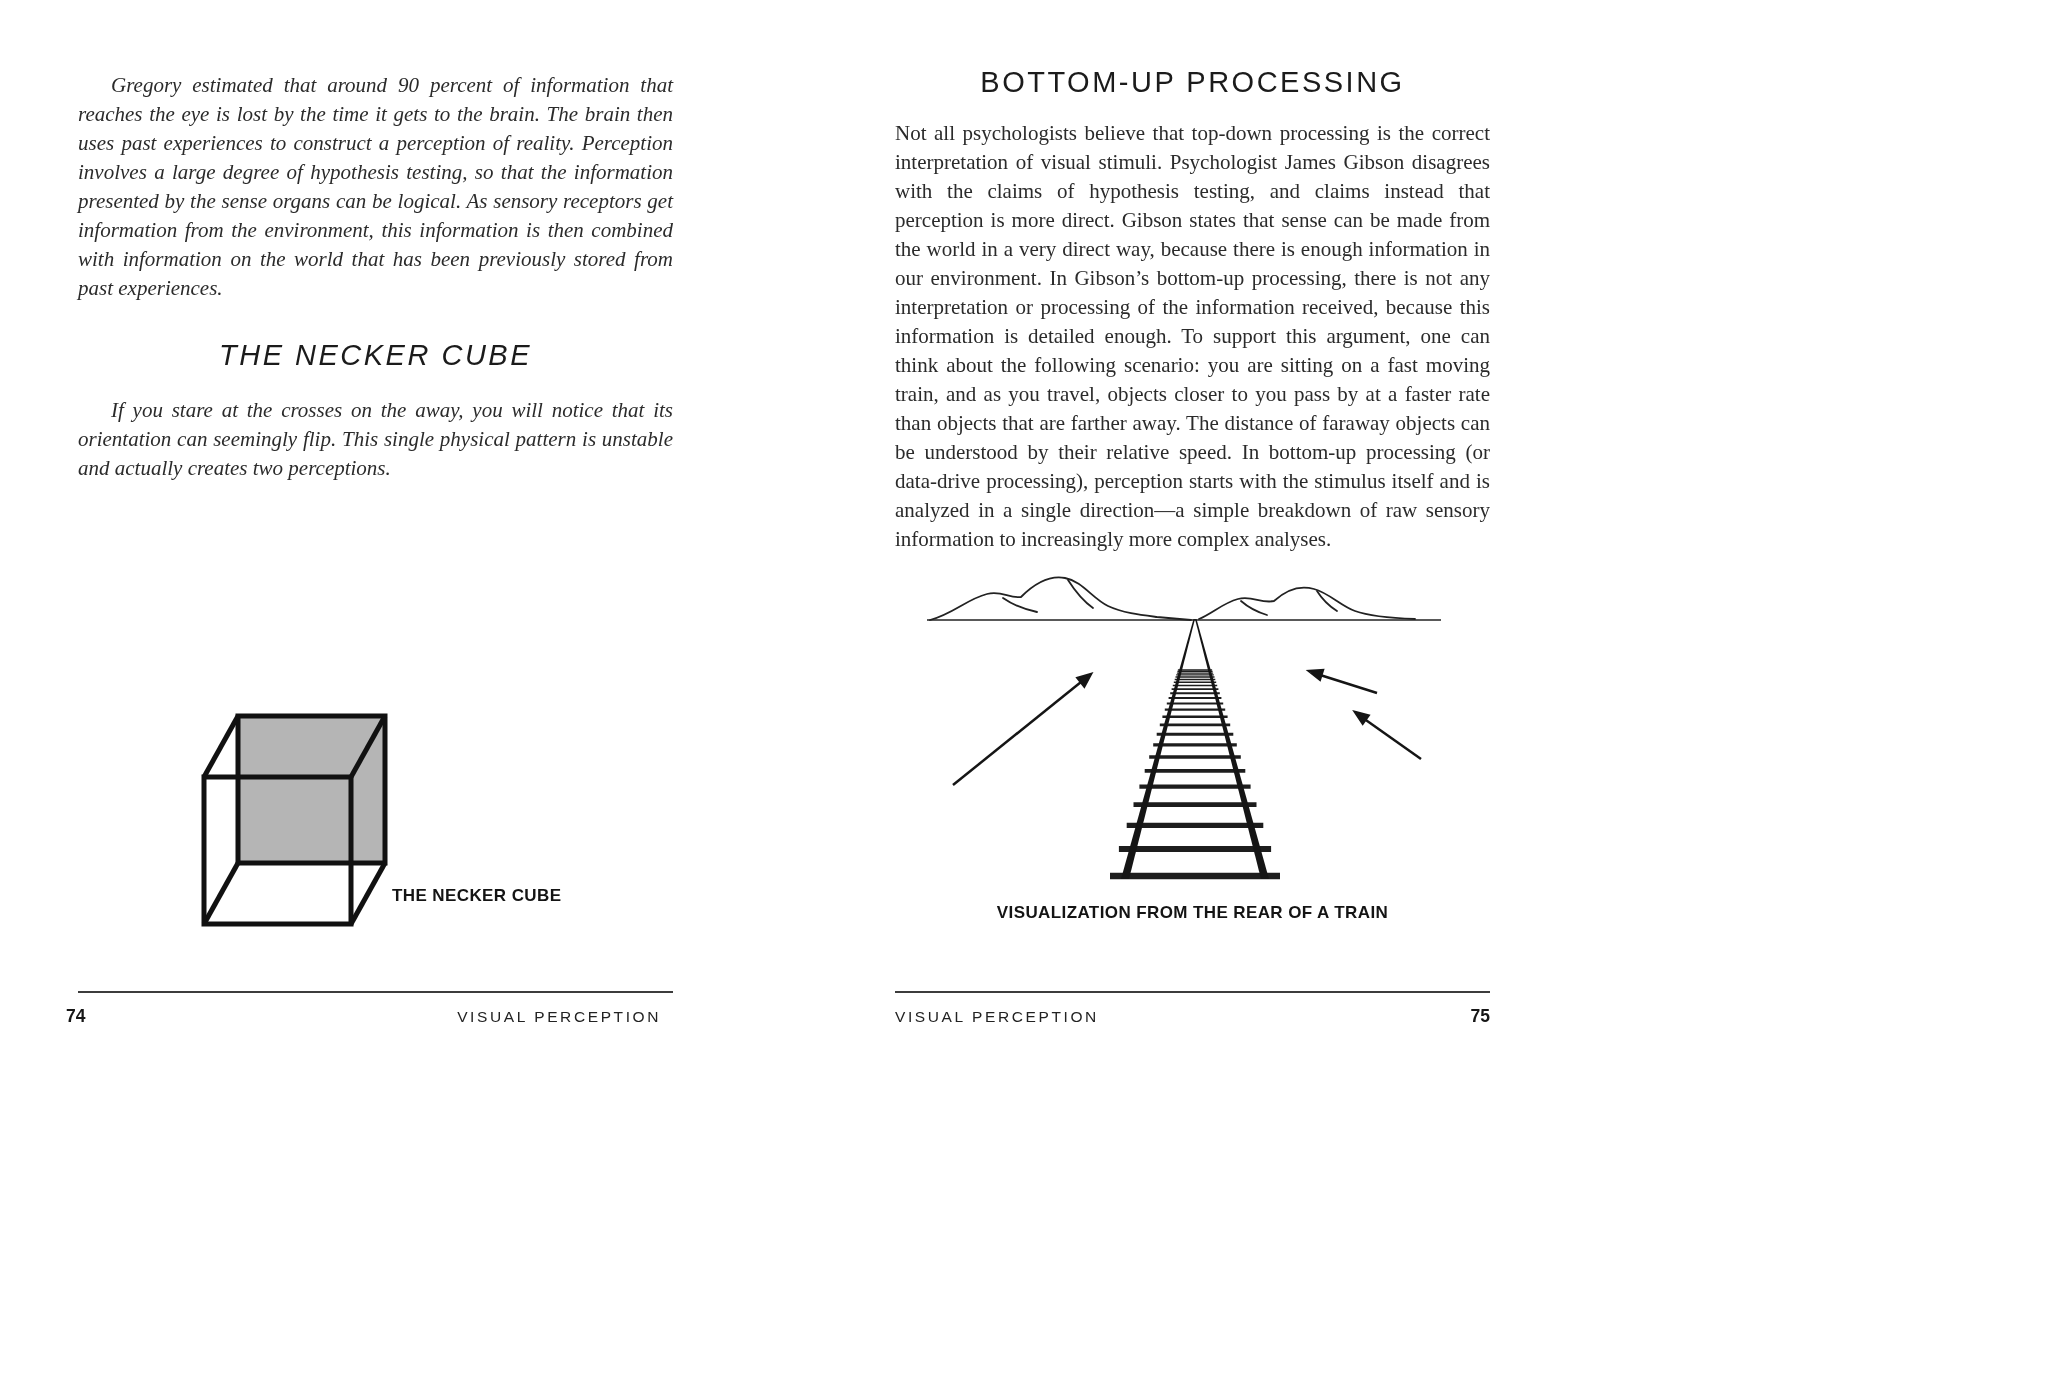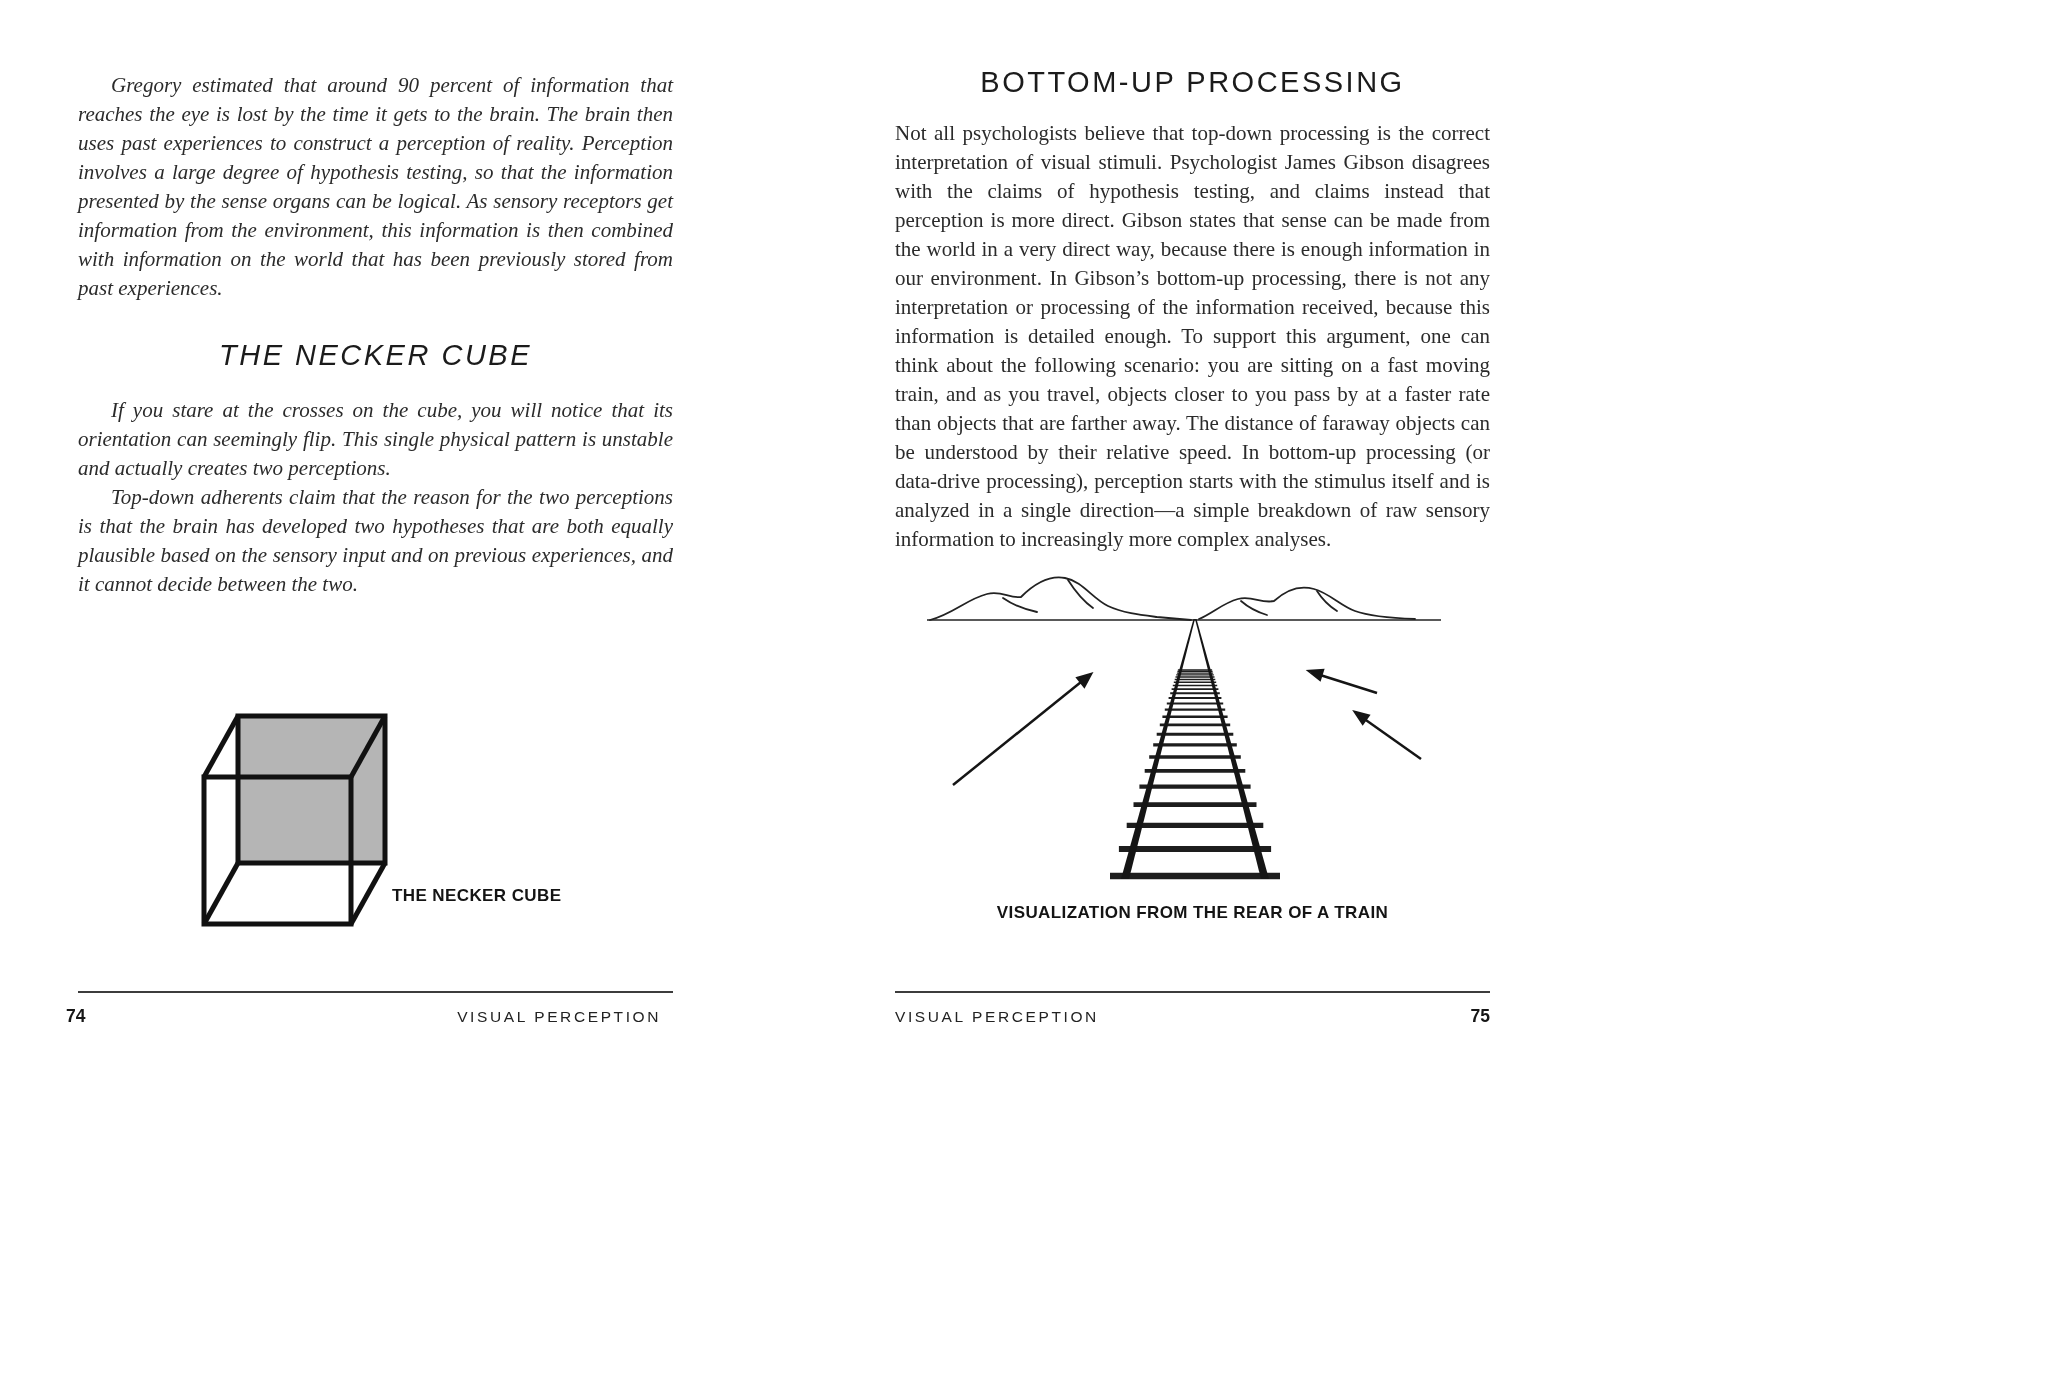--- a/index.html
+++ b/index.html
@@ -40,22 +40,21 @@
 </head>
 <body>
 
 <div class="spread">
 
   <section class="page">
 
     <div class="col" style="left:78px; top:71px;font-style:italic;">
       <p class="body-text indent">Gregory estimated that around 90 percent of information that reaches the eye is lost by the time it gets to the brain. The brain then uses past experiences to construct a perception of reality. Perception involves a large degree of hypothesis testing, so that the information presented by the sense organs can be logical. As sensory receptors get information from the environment, this information is then combined with information on the world that has been previously stored from past experiences.</p>
       <h2 class="section-heading">THE NECKER CUBE</h2>
-      <p class="body-text indent">If you stare at the crosses on the cube, you will notice that its orientation can seemingly flip. This single physical pattern is unstable and actually creates two perceptions.</p>
-      <p class="body-text indent">Top-down adherents claim that the reason for the two perceptions is that the brain has developed two hypotheses that are both equally plausible based on the sensory input and on previous experiences, and it cannot decide between the two.</p>
+      <p class="body-text indent">If you stare at the crosses on the away, you will notice that its orientation can seemingly flip. This single physical pattern is unstable and actually creates two perceptions.</p>
     </div>
 
     <div class="figure" style="left:196px; top:712px; width:200px; height:222px;">
       <svg width="200" height="222" viewBox="0 0 200 222">
 
         <rect x="42" y="4" width="147" height="147" stroke="#111111" stroke-width="5" fill="#b5b5b5"></rect>
 
         <g stroke="#111111" stroke-width="5">
           <line x1="8" y1="65" x2="42" y2="4"></line>
           <line x1="155" y1="65" x2="189" y2="4"></line>

